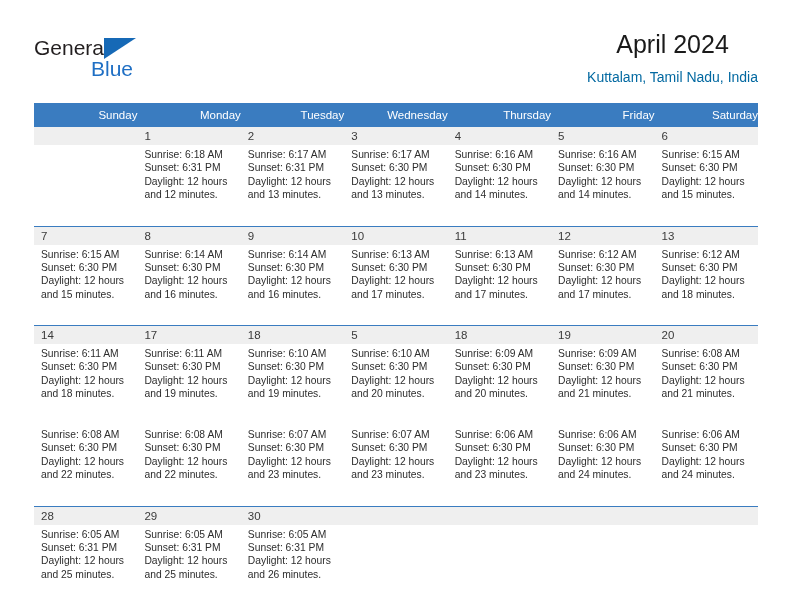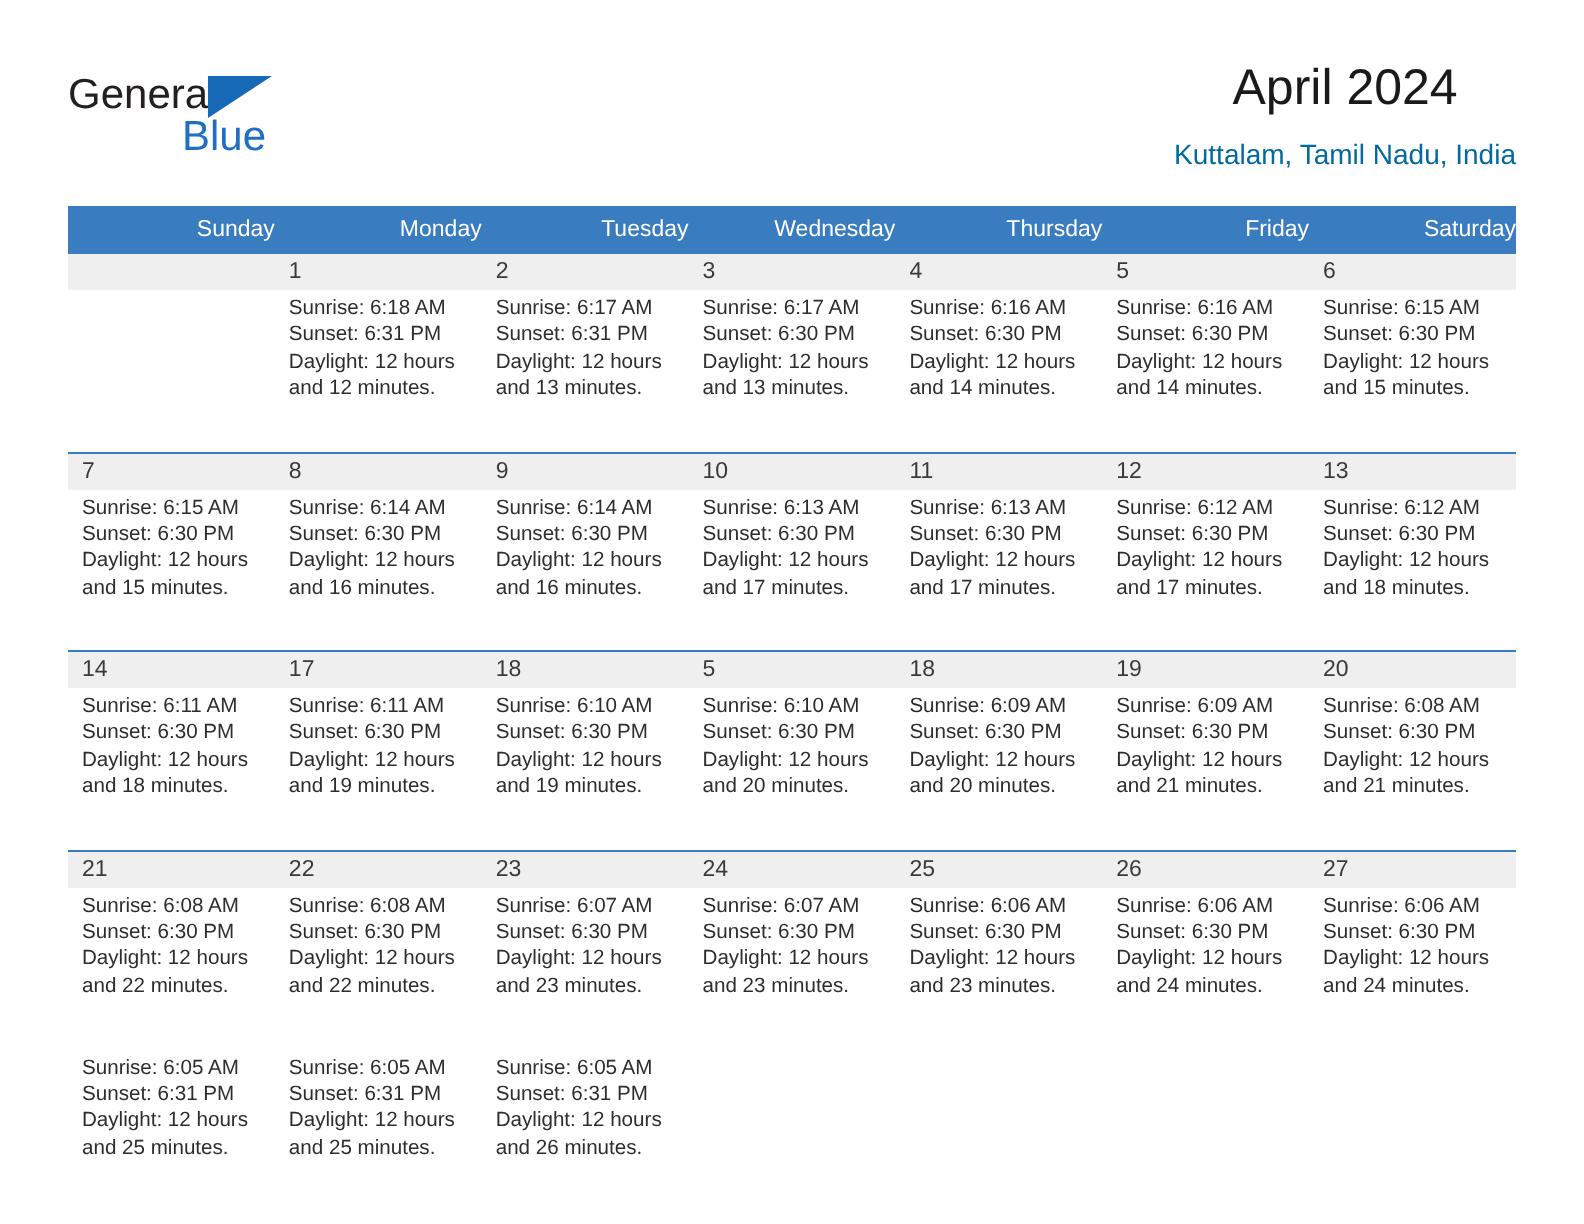--- a/index.html
+++ b/index.html
@@ -303,72 +303,72 @@
             <span class="line">Daylight: 12 hours</span>
             <span class="line">and 21 minutes.</span>
           </td>
           <td>
             <span class="line">Sunrise: 6:08 AM</span>
             <span class="line">Sunset: 6:30 PM</span>
             <span class="line">Daylight: 12 hours</span>
             <span class="line">and 21 minutes.</span>
           </td>
         </tr>
+        <tr class="info-row">
+          <td>
+            <span class="line">Sunrise: 6:08 AM</span>
+            <span class="line">Sunset: 6:30 PM</span>
+            <span class="line">Daylight: 12 hours</span>
+            <span class="line">and 22 minutes.</span>
+          </td>
+          <td>
+            <span class="line">Sunrise: 6:08 AM</span>
+            <span class="line">Sunset: 6:30 PM</span>
+            <span class="line">Daylight: 12 hours</span>
+            <span class="line">and 22 minutes.</span>
+          </td>
+          <td>
+            <span class="line">Sunrise: 6:07 AM</span>
+            <span class="line">Sunset: 6:30 PM</span>
+            <span class="line">Daylight: 12 hours</span>
+            <span class="line">and 23 minutes.</span>
+          </td>
+          <td>
+            <span class="line">Sunrise: 6:07 AM</span>
+            <span class="line">Sunset: 6:30 PM</span>
+            <span class="line">Daylight: 12 hours</span>
+            <span class="line">and 23 minutes.</span>
+          </td>
+          <td>
+            <span class="line">Sunrise: 6:06 AM</span>
+            <span class="line">Sunset: 6:30 PM</span>
+            <span class="line">Daylight: 12 hours</span>
+            <span class="line">and 23 minutes.</span>
+          </td>
+          <td>
+            <span class="line">Sunrise: 6:06 AM</span>
+            <span class="line">Sunset: 6:30 PM</span>
+            <span class="line">Daylight: 12 hours</span>
+            <span class="line">and 24 minutes.</span>
+          </td>
+          <td>
+            <span class="line">Sunrise: 6:06 AM</span>
+            <span class="line">Sunset: 6:30 PM</span>
+            <span class="line">Daylight: 12 hours</span>
+            <span class="line">and 24 minutes.</span>
+          </td>
+        </tr>
         <tr class="daynum-row">
-          <td>21</td>
-          <td>22</td>
-          <td>23</td>
-          <td>24</td>
-          <td>25</td>
-          <td>26</td>
-          <td>27</td>
-        </tr>
-        <tr class="info-row">
-          <td>
-            <span class="line">Sunrise: 6:08 AM</span>
-            <span class="line">Sunset: 6:30 PM</span>
-            <span class="line">Daylight: 12 hours</span>
-            <span class="line">and 22 minutes.</span>
-          </td>
-          <td>
-            <span class="line">Sunrise: 6:08 AM</span>
-            <span class="line">Sunset: 6:30 PM</span>
-            <span class="line">Daylight: 12 hours</span>
-            <span class="line">and 22 minutes.</span>
-          </td>
-          <td>
-            <span class="line">Sunrise: 6:07 AM</span>
-            <span class="line">Sunset: 6:30 PM</span>
-            <span class="line">Daylight: 12 hours</span>
-            <span class="line">and 23 minutes.</span>
-          </td>
-          <td>
-            <span class="line">Sunrise: 6:07 AM</span>
-            <span class="line">Sunset: 6:30 PM</span>
-            <span class="line">Daylight: 12 hours</span>
-            <span class="line">and 23 minutes.</span>
-          </td>
-          <td>
-            <span class="line">Sunrise: 6:06 AM</span>
-            <span class="line">Sunset: 6:30 PM</span>
-            <span class="line">Daylight: 12 hours</span>
-            <span class="line">and 23 minutes.</span>
-          </td>
-          <td>
-            <span class="line">Sunrise: 6:06 AM</span>
-            <span class="line">Sunset: 6:30 PM</span>
-            <span class="line">Daylight: 12 hours</span>
-            <span class="line">and 24 minutes.</span>
-          </td>
-          <td>
-            <span class="line">Sunrise: 6:06 AM</span>
-            <span class="line">Sunset: 6:30 PM</span>
-            <span class="line">Daylight: 12 hours</span>
-            <span class="line">and 24 minutes.</span>
-          </td>
+          <td>28</td>
+          <td>29</td>
+          <td>30</td>
+          <td class="empty"></td>
+          <td class="empty"></td>
+          <td class="empty"></td>
+          <td class="empty"></td>
         </tr>
         <tr class="info-row">
           <td>
             <span class="line">Sunrise: 6:05 AM</span>
             <span class="line">Sunset: 6:31 PM</span>
             <span class="line">Daylight: 12 hours</span>
             <span class="line">and 25 minutes.</span>
           </td>
           <td>
             <span class="line">Sunrise: 6:05 AM</span>

